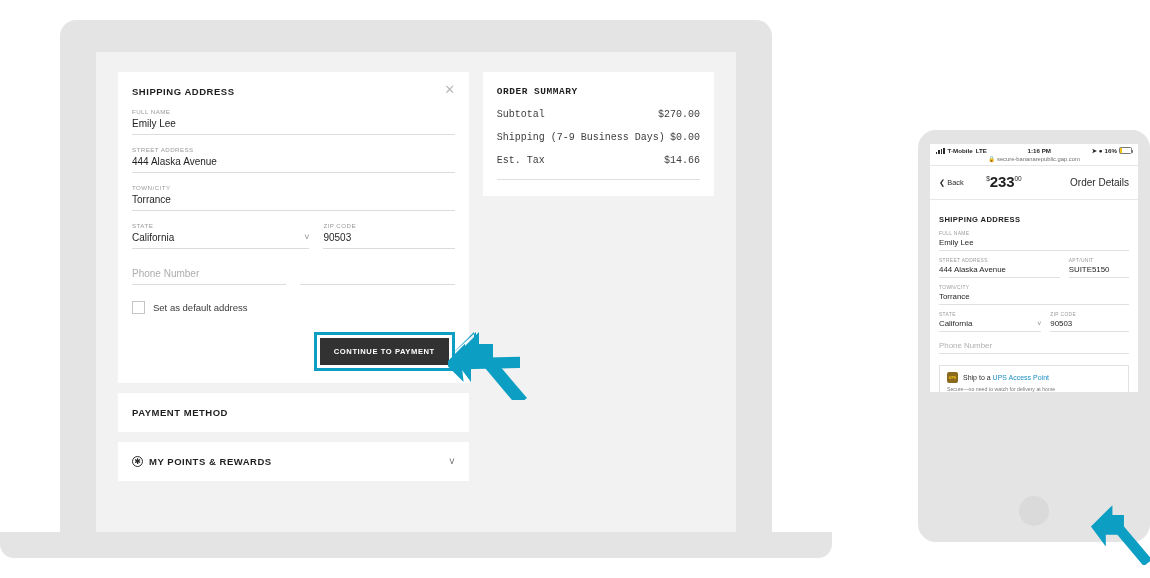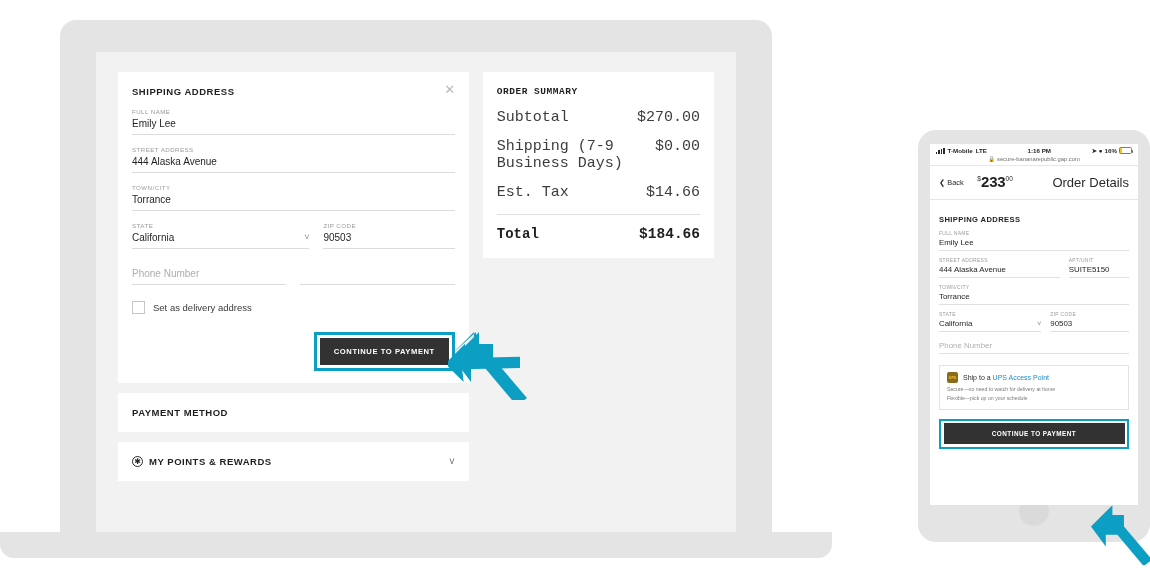--- a/index.html
+++ b/index.html
@@ -77,34 +77,34 @@
     display:inline-flex; align-items:center; justify-content:center;
     font-size:8px; line-height:1; color:#2a2a2a; margin-right:6px;
   }
   .chev-dn{ color:#6a6a6a; font-size:10px; }
 
   .bag-head{ display:flex; align-items:baseline; justify-content:space-between; }
   .bag-cnt{ font-size:9px; color:#8d8d8d; font-weight:normal; margin-left:4px; }
   .bag-det{ font-size:8.5px; color:#4a4a4a; }
 
   
-  .os-row{ display:flex; justify-content:space-between; font-size:15px; color:#3d3d3d; margin-top:12px; }
+  .os-row{ display:flex; justify-content:space-between; font-size:10px; color:#3d3d3d; margin-top:12px; }
   .os-div{ border-top:1px solid #e0e0e0; margin-top:13px; }
   .os-total{ display:flex; justify-content:space-between; align-items:baseline; margin-top:11px; }
   .os-total .lbl{ font-size:14px; font-weight:bold; color:#1f1f1f; }
   .os-total .amt{ font-size:14.5px; font-weight:bold; color:#1f1f1f; }
 
   
   #phone{ position:absolute; left:918px; top:130px; width:232px; height:412px; }
   .ph-body{
     position:absolute; left:0; top:0; width:232px; height:412px;
     background:#e4e4e4; border-radius:18px;
   }
   .ph-screen{
-    position:absolute; left:12px; top:14px; width:208px; height:361px;
+    position:absolute; left:12px; top:14px; width:208px; height:248px;
     background:#fff; overflow:hidden;
   }
   .ph-home{
     position:absolute; left:50%; transform:translateX(-50%); top:366px;
     width:30px; height:30px; border-radius:50%; background:#dadada;
   }
   .sb{ display:flex; align-items:center; padding:3px 6px 0 6px; font-size:6.2px; color:#1f1f1f; font-weight:bold; }
   .sb-l{ display:flex; align-items:center; gap:3px; }
   .sb-c{ flex:1; text-align:center; }
   .sb-r{ display:flex; align-items:center; gap:2px; }
@@ -119,21 +119,21 @@
   .lock{ color:#2aa84a; }
   .ph-nav{
     display:flex; align-items:center; justify-content:space-between;
     padding:7px 9px 8px; border-bottom:1px solid #e6e6e6;
   }
   .ph-back{ font-size:7.4px; color:#2a2a2a; }
   .ph-price{ color:#1f1f1f; }
   .ph-price .cur{ font-size:6.5px; vertical-align:super; }
   .ph-price .big{ font-size:15px; font-weight:bold; letter-spacing:-.01em; }
   .ph-price .cents{ font-size:6.5px; vertical-align:super; }
-  .ph-od{ font-size:13px; color:#2a2a2a;padding-left:26px; }
+  .ph-od{ font-size:10px; color:#2a2a2a;padding-left:26px; }
 
   .ph-body-pad{ padding:9px 9px 0; }
   .ph-sec{ font-size:7.6px; font-weight:bold; letter-spacing:.05em; color:#1f1f1f; }
   .pf{ margin-top:7px; }
   .pf-lab{ font-size:4.9px; letter-spacing:.07em; color:#9a9a9a; text-transform:uppercase; display:block; margin-bottom:2px; }
   .pf-val{ font-size:7.9px; color:#1f1f1f; padding-bottom:3px; border-bottom:1px solid #e0e0e0; min-height:13px; }
   .pf-val.ph2{ color:#b0b0b0; }
   .prow{ display:flex; gap:9px; }
   .prow > .pf{ flex:1; }
   .psel{ display:flex; justify-content:space-between; align-items:flex-end; }
@@ -215,21 +215,21 @@
                   <div class="fld" style="flex:1">
                     <div class="fld-val ph">Phone Number</div>
                   </div>
                   <div class="fld" style="flex:1">
                     <div class="fld-val">&nbsp;</div>
                   </div>
                 </div>
 
                 <div class="cb-row">
                   <span class="cb"></span>
-                  <span class="cb-lab">Set as delivery address</span>
+                  <span class="cb-lab">Set as default address</span>
                 </div>
 
                 <div class="btn-area">
                   <div class="hl">
                     <div class="btn-dark">CONTINUE TO PAYMENT</div>
                   </div>
                 </div>
               </div>
             </div>
 
@@ -266,24 +266,20 @@
                   <span>Shipping (7-9 Business Days)</span>
                   <span>$0.00</span>
                 </div>
                 <div class="os-row">
                   <span>Est. Tax</span>
                   <span>$14.66</span>
                 </div>
 
                 <div class="os-div"></div>
 
-                <div class="os-total">
-                  <span class="lbl">Total</span>
-                  <span class="amt">$184.66</span>
-                </div>
               </div>
             </div>
           </div>
 
         </div>
       </div>
     </div>
   </div>
 
   <svg class="arrow" style="left:448px;top:330px;" width="72" height="68" viewBox="0 0 72 68">

